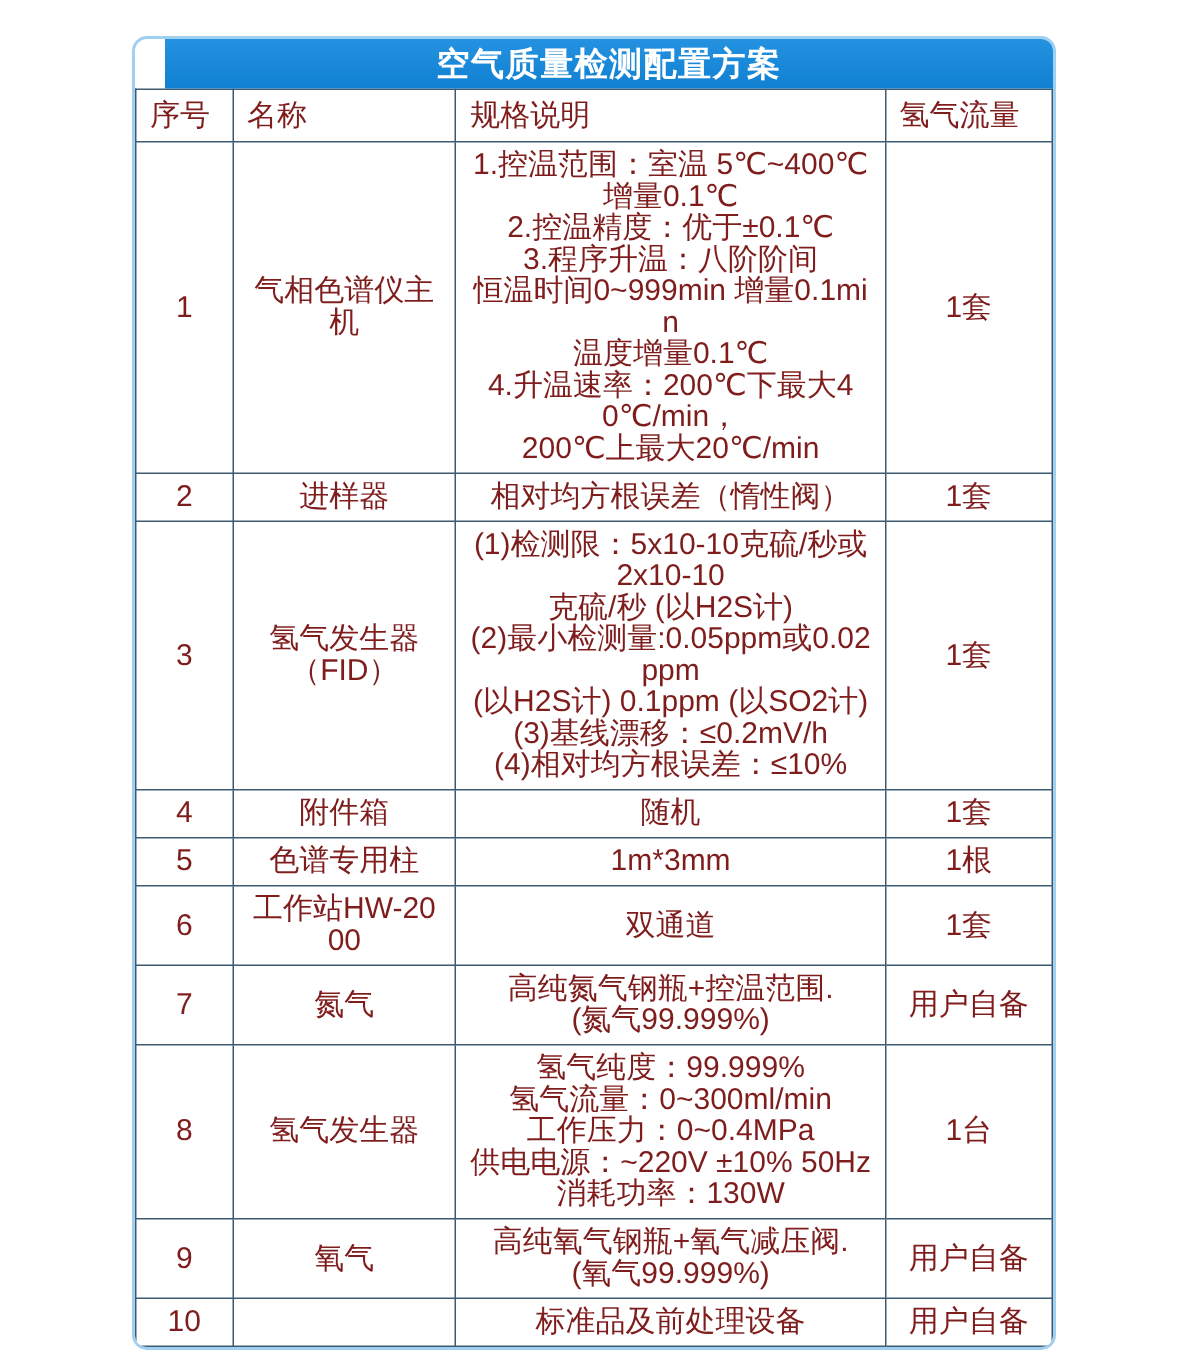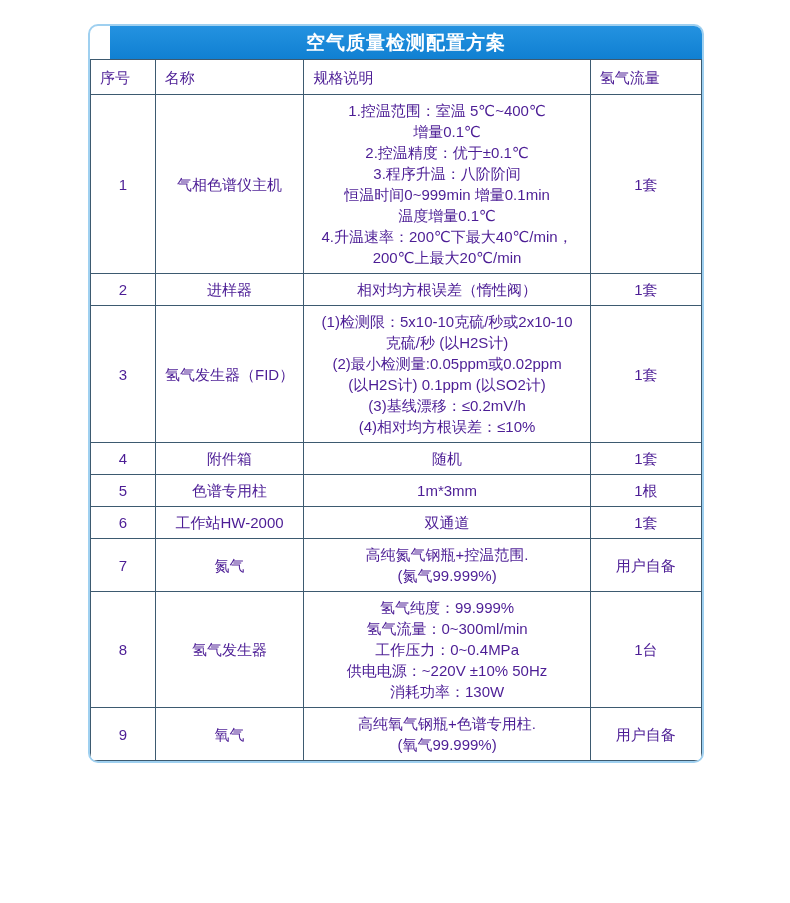--- a/index.html
+++ b/index.html
@@ -24,36 +24,36 @@
     border-radius: 10px;
     overflow: hidden;
     background: #ffffff;
   }
   .title-bar {
     height: 33px;
     line-height: 33px;
     text-align: center;
     background: linear-gradient(180deg, #2492e0 0%, #1080d2 100%);
     color: #ffffff;
-    font-size: 19px;
+    font-size: 22px;
     font-weight: bold;
     letter-spacing: 1px;
     margin-left: 20px;
   }
   table.spec-table {
     border-collapse: collapse;
     table-layout: fixed;
     width: 100%;
     background: #ffffff;
   }
   table.spec-table th,
   table.spec-table td {
     border: 1px solid #3d5a70;
-    color: #4c1d95;
-    font-size: 15px;
+    color: #7f1d1d;
+    font-size: 20px;
     line-height: 21px;
     padding: 5px 9px;
     vertical-align: middle;
     text-align: left;
     overflow: hidden;
     word-break: break-all;
   }
   table.spec-table th {
     font-weight: normal;
     height: 24px;
@@ -151,20 +151,26 @@
           <td class="spec">氢气纯度：99.999%
 氢气流量：0~300ml/min
 工作压力：0~0.4MPa
 供电电源：~220V ±10% 50Hz
 消耗功率：130W</td>
           <td>1台</td>
         </tr>
         <tr>
           <td class="center">9</td>
           <td>氧气</td>
-          <td class="spec">高纯氧气钢瓶+色谱专用柱.
+          <td class="spec">高纯氧气钢瓶+氧气减压阀.
 (氧气99.999%)</td>
+          <td>用户自备</td>
+        </tr>
+        <tr>
+          <td class="center">10</td>
+          <td></td>
+          <td class="spec">标准品及前处理设备</td>
           <td>用户自备</td>
         </tr>
       </tbody>
     </table>
   </div>
 </div>
 
 </body></html>

